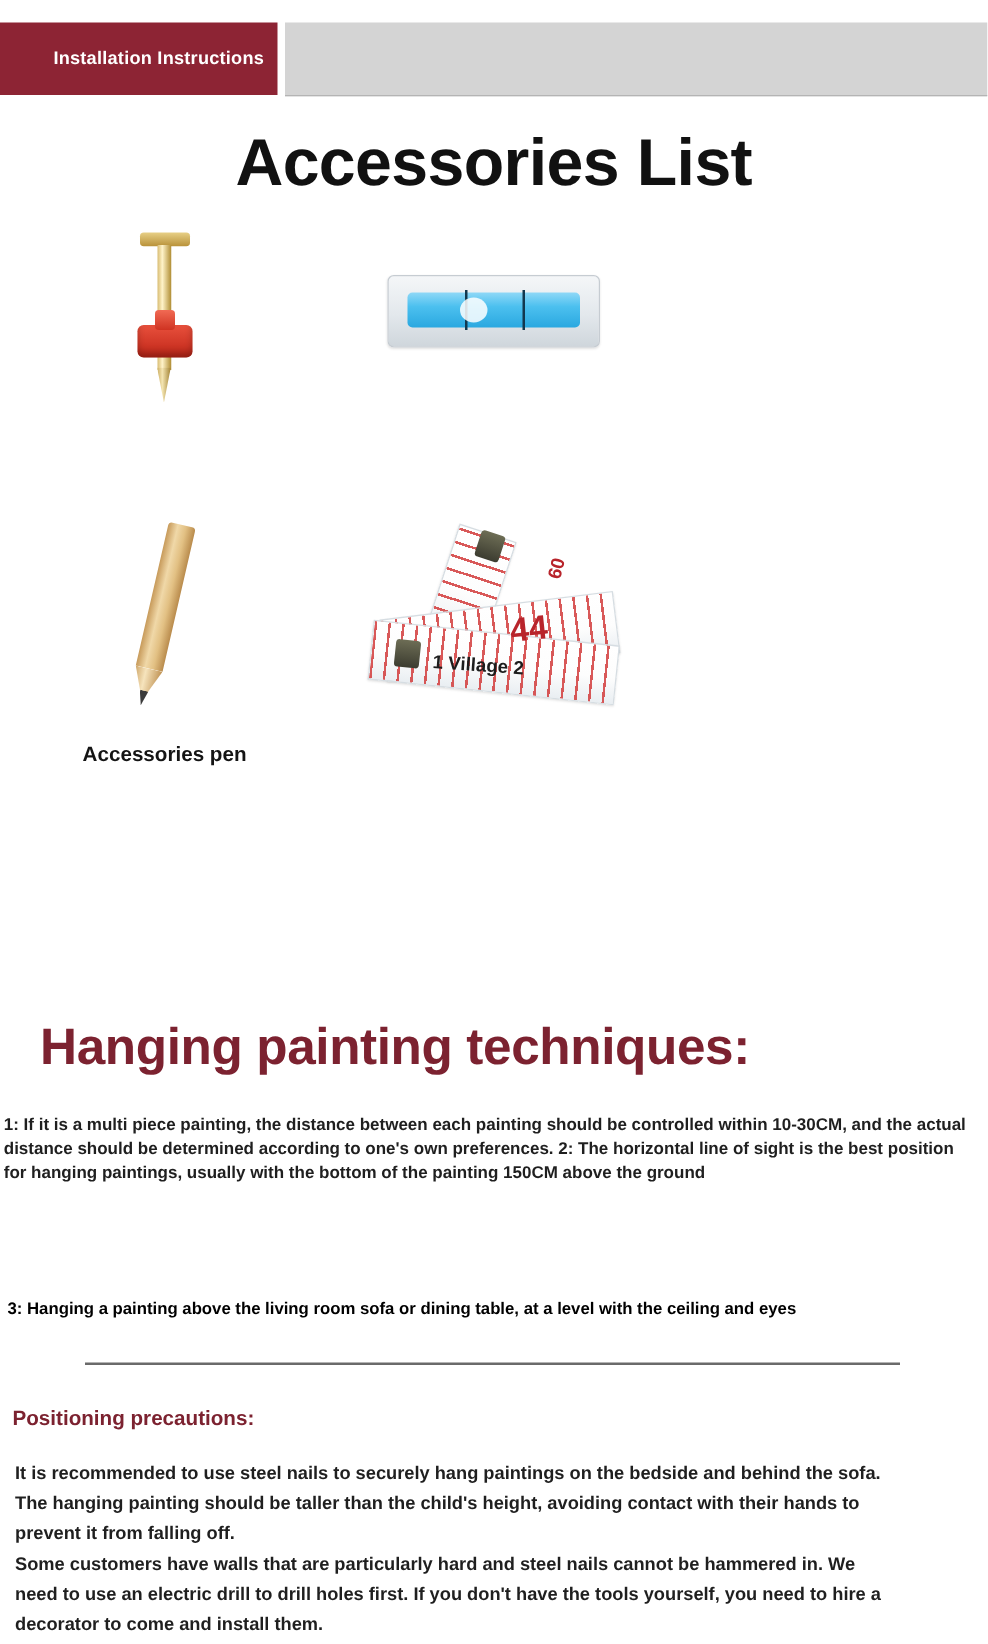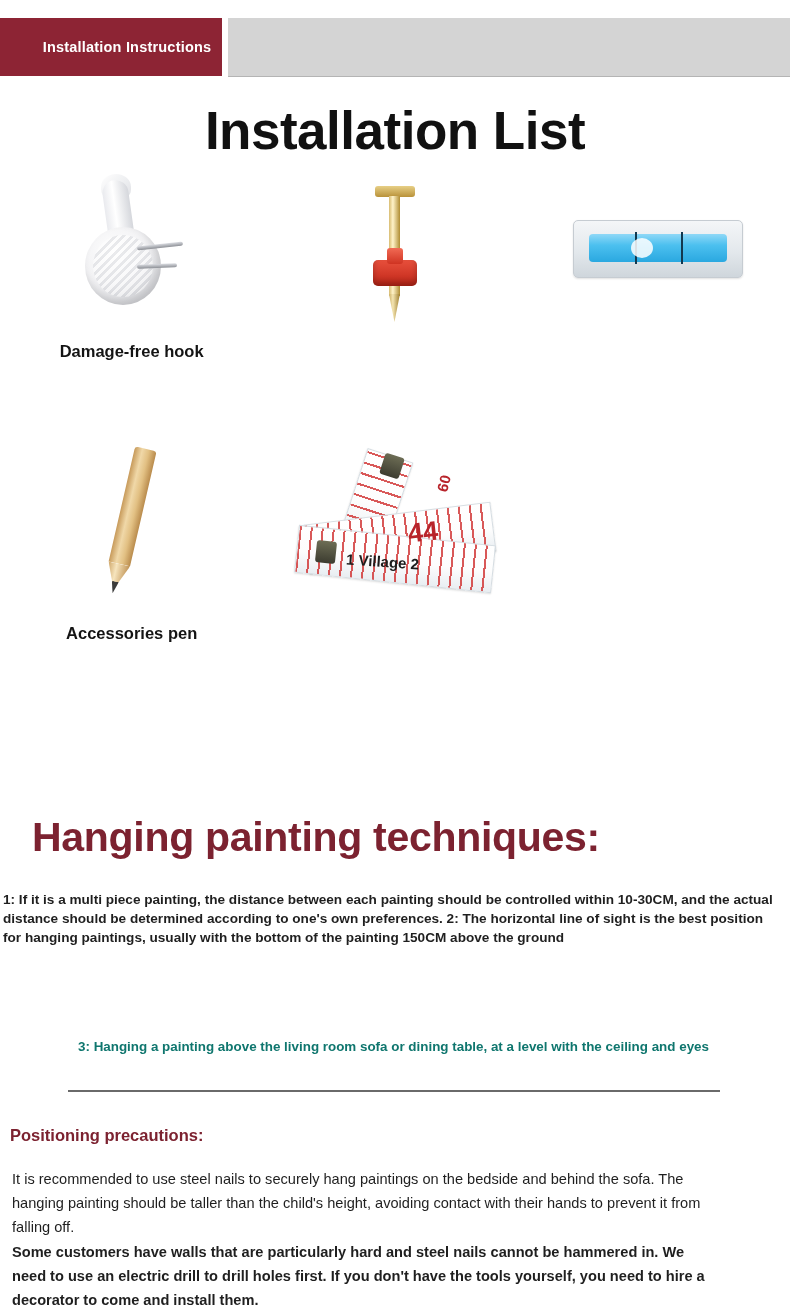--- a/index.html
+++ b/index.html
@@ -263,69 +263,57 @@
   .tech-title {
     position:absolute; top:814px; left:8px;
     font-size:41px; font-weight:bold; color:#7c2230; letter-spacing:-0.3px;margin-left:24px;
   }
   .tech-body {
     position:absolute; top:890px; left:3px; width:770px;
     font-size:13.6px; font-weight:bold; line-height:19px; color:#1f1f1f;
   }
   .tech-note {
     position:absolute; top:1039px; left:6px; width:775px;
-    font-size:13.4px; font-weight:bold; color:#0f766e;text-align:center;
+    font-size:13.4px; font-weight:bold; color:#000000;
   }
   .divider {
     position:absolute; top:1090px; left:68px; width:652px; height:2px;
     background:#6a6a6a;
   }
 
   
   .prec-title {
     position:absolute; top:1126px; left:10px;
     font-size:16.5px; font-weight:bold; color:#7c2230;
   }
   .prec-p1 {
     position:absolute; top:1167px; left:12px; width:700px;
-    font-size:14.6px; font-weight:normal; line-height:24px; color:#1f1f1f;
+    font-size:14.6px; font-weight:bold; line-height:24px; color:#1f1f1f;
   }
   .prec-p2 {
     position:absolute; top:1240px; left:12px; width:700px;
     font-size:14.6px; font-weight:bold; line-height:24px; color:#1f1f1f;
   }
 </style>
 </head>
 <body>
 
 <div class="tabbar">
   <div class="tab-strip"></div>
   <div class="tab-active">
     <span>Installation Instructions</span>
   </div>
 </div>
 
-<div class="main-title">Installation List</div>
+<div class="main-title">Accessories List</div>
 
 <div class="grid">
 
   <div class="grid-row">
 
-    <div class="cell">
-      <div class="art">
-        <div class="hook-wrap">
-          <div class="hook-tip"></div>
-          <div class="hook-stem"></div>
-          <div class="hook-disc"></div>
-          <div class="pin p1"></div>
-          <div class="pin p2"></div>
-        </div>
-      </div>
-      <div class="caption">Damage-free hook</div>
-    </div>
 
     <div class="cell">
       <div class="art">
         <div class="nail-wrap">
           <div class="nail-head"></div>
           <div class="nail-shank"></div>
           <div class="nail-collar"></div>
           <div class="nail-point"></div>
         </div>
       </div>

